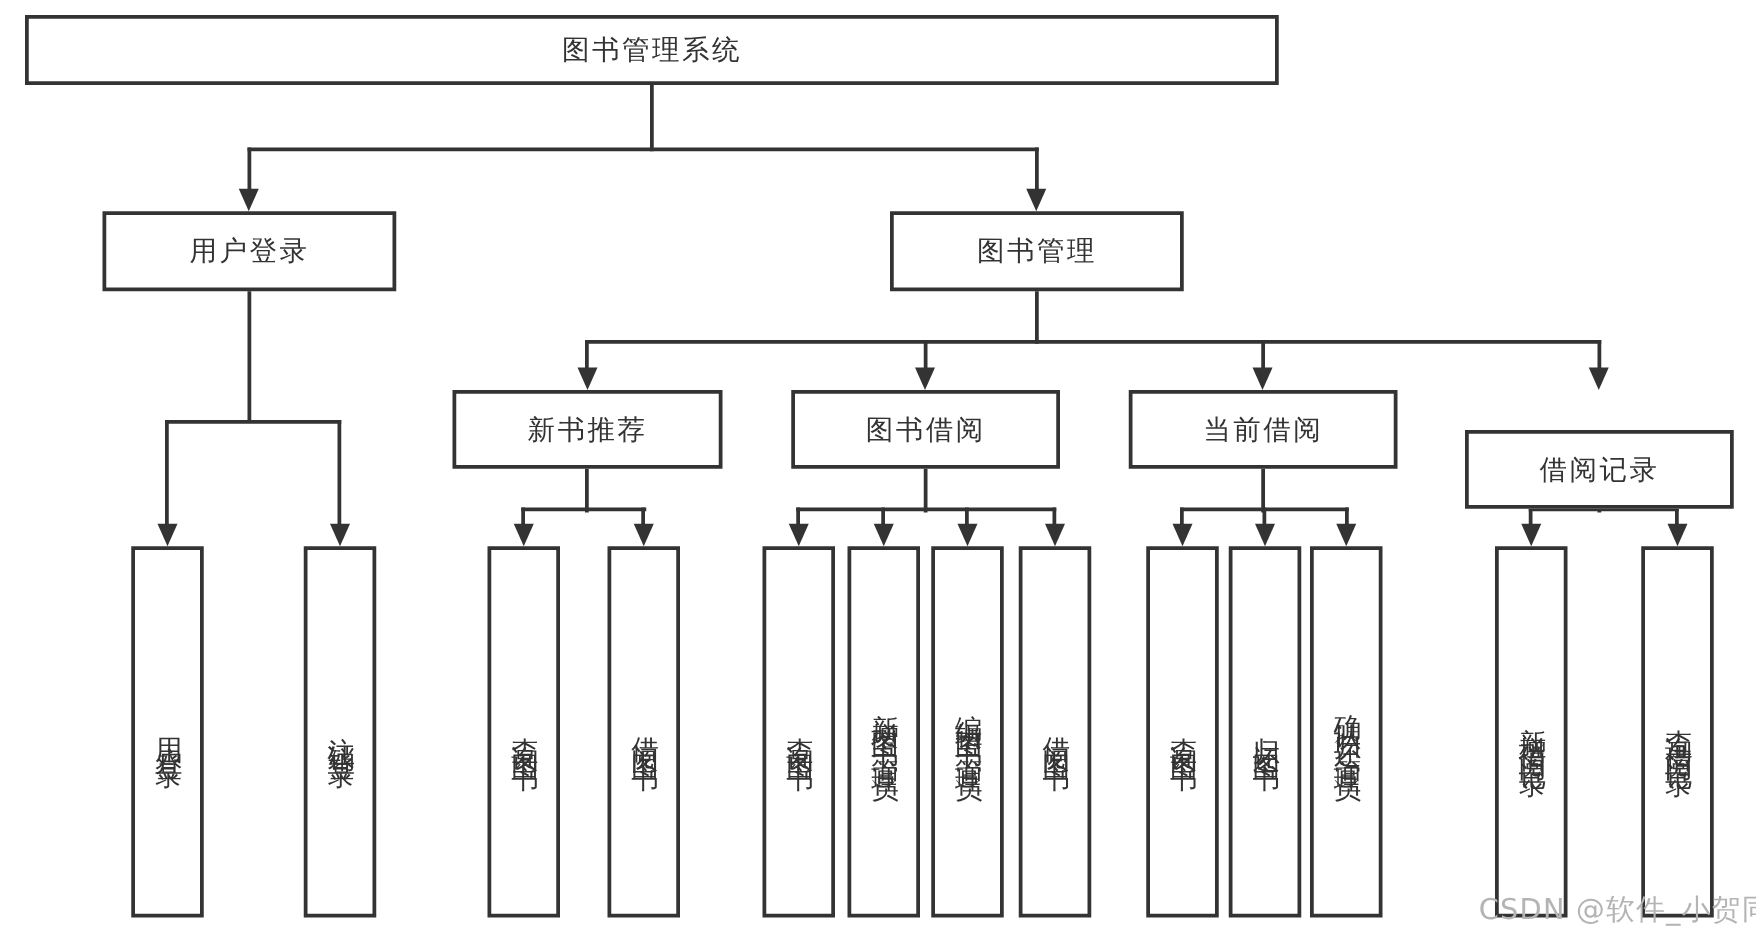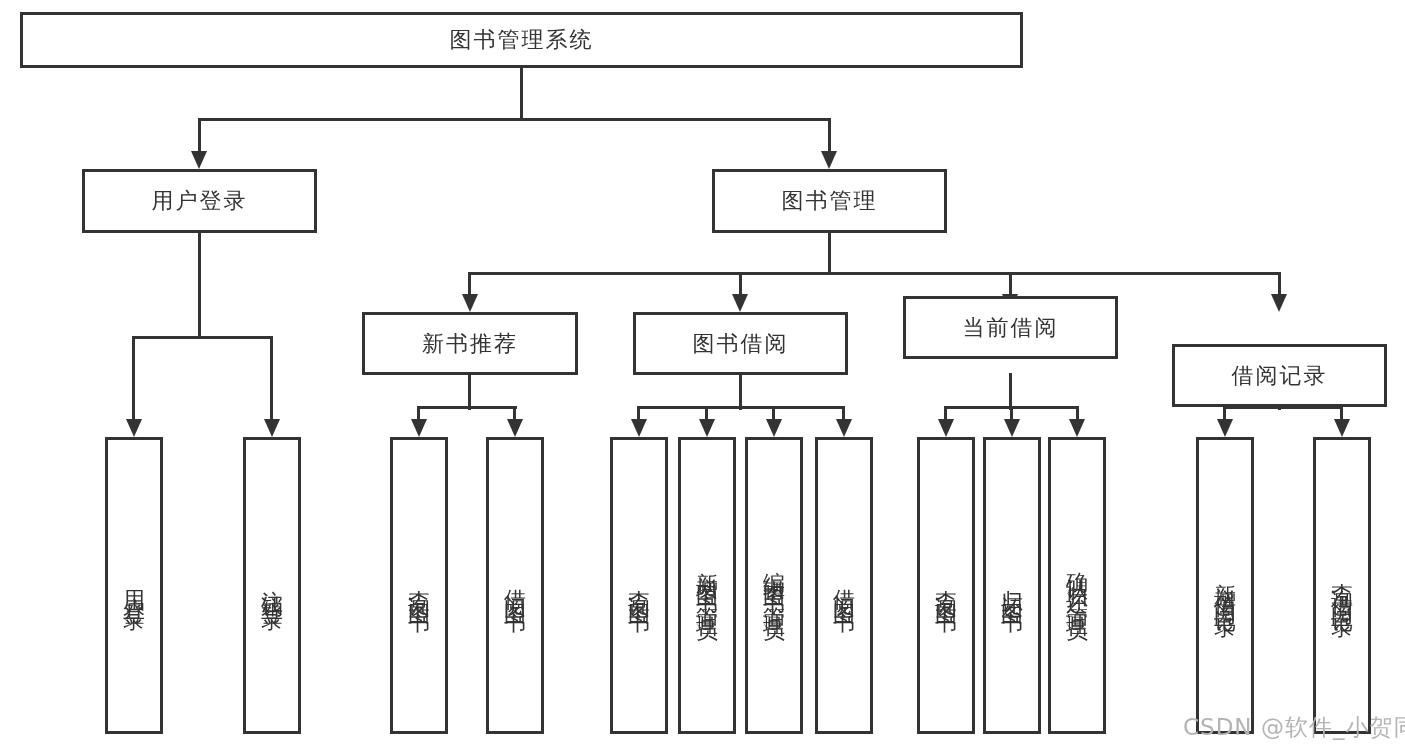--- a/index.html
+++ b/index.html
@@ -110,21 +110,21 @@
   <div class="arrow" style="left:1002px; top:294px;"></div>
   <div class="v" style="left:1278px; top:272px; height:26px;"></div>
   <div class="arrow" style="left:1271px; top:294px;"></div>
 
   <div class="box" style="left:633px; top:312px; width:215px; height:63px;">
     <span>图书借阅</span>
   </div>
   <div class="box" style="left:362px; top:312px; width:216px; height:63px;">
     <span>新书推荐</span>
   </div>
-  <div class="box" style="left:903px; top:296px; width:215px; height:63px;">
+  <div class="box" style="left:903px; top:312px; width:215px; height:63px;">
     <span>当前借阅</span>
   </div>
   <div class="box" style="left:1172px; top:312px; width:215px; height:63px;margin-top:32px;">
     <span>借阅记录</span>
   </div>
 
   <div class="v" style="left:468px; top:373px; height:37px;"></div>
   <div class="h" style="left:417px; top:406px; width:100px;"></div>
   <div class="v" style="left:417px; top:406px; height:15px;"></div>
   <div class="arrow" style="left:411px; top:419px;"></div>

